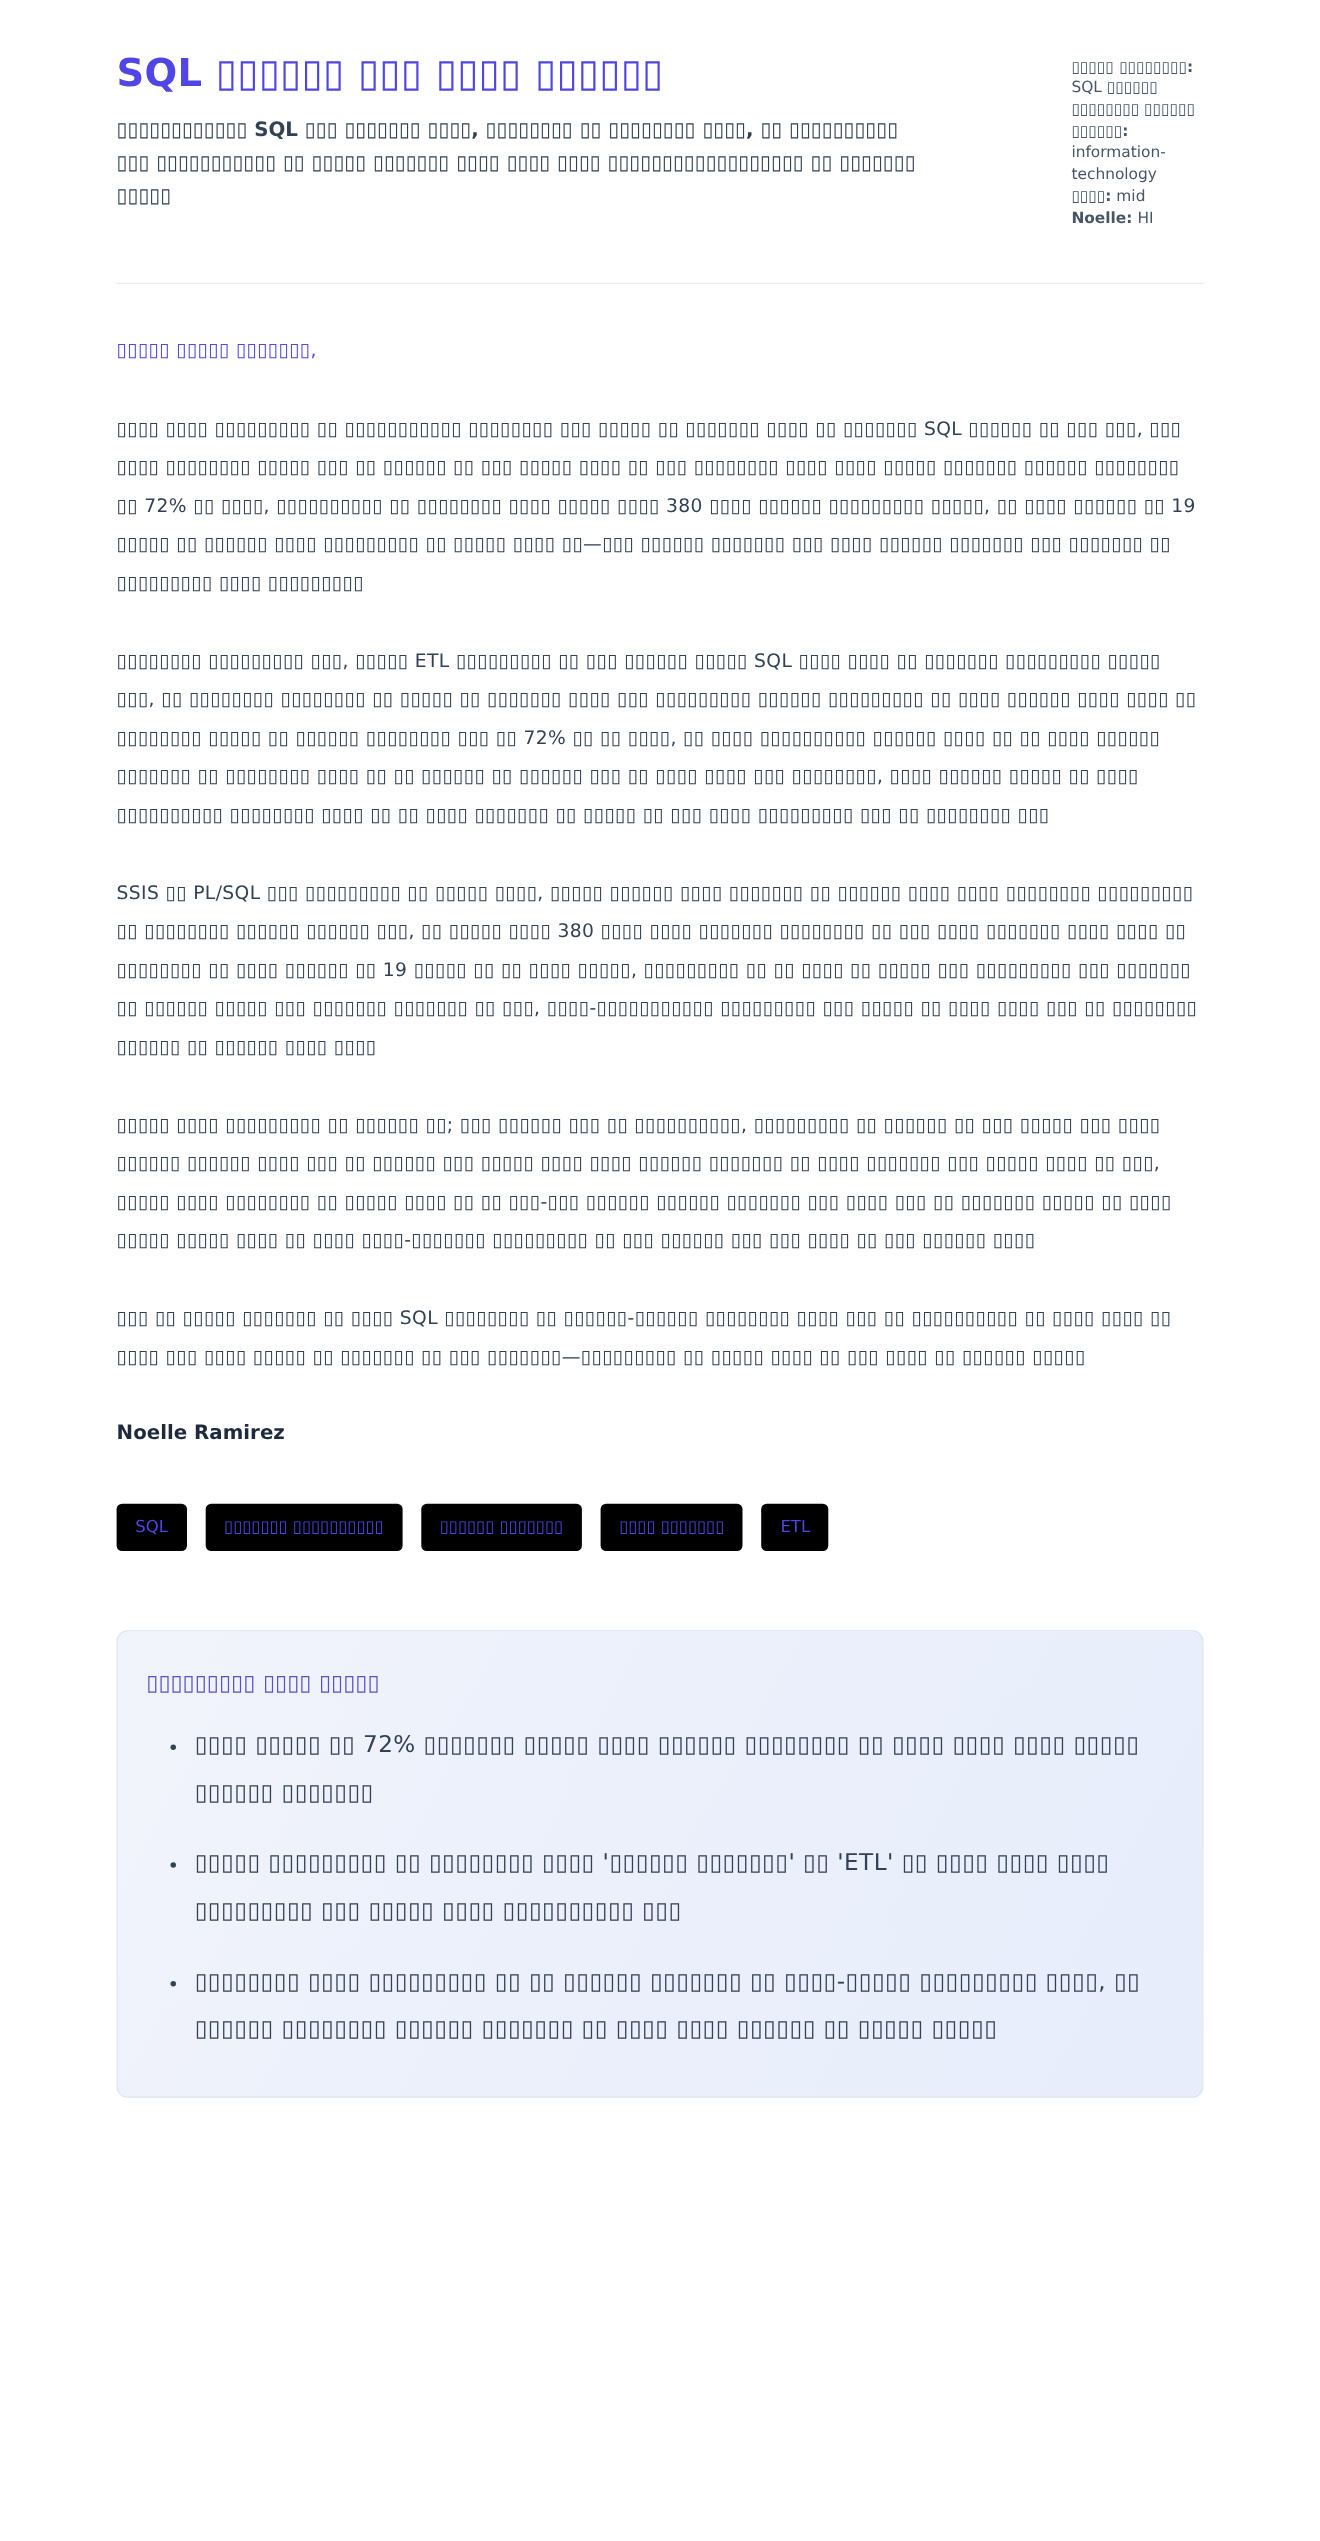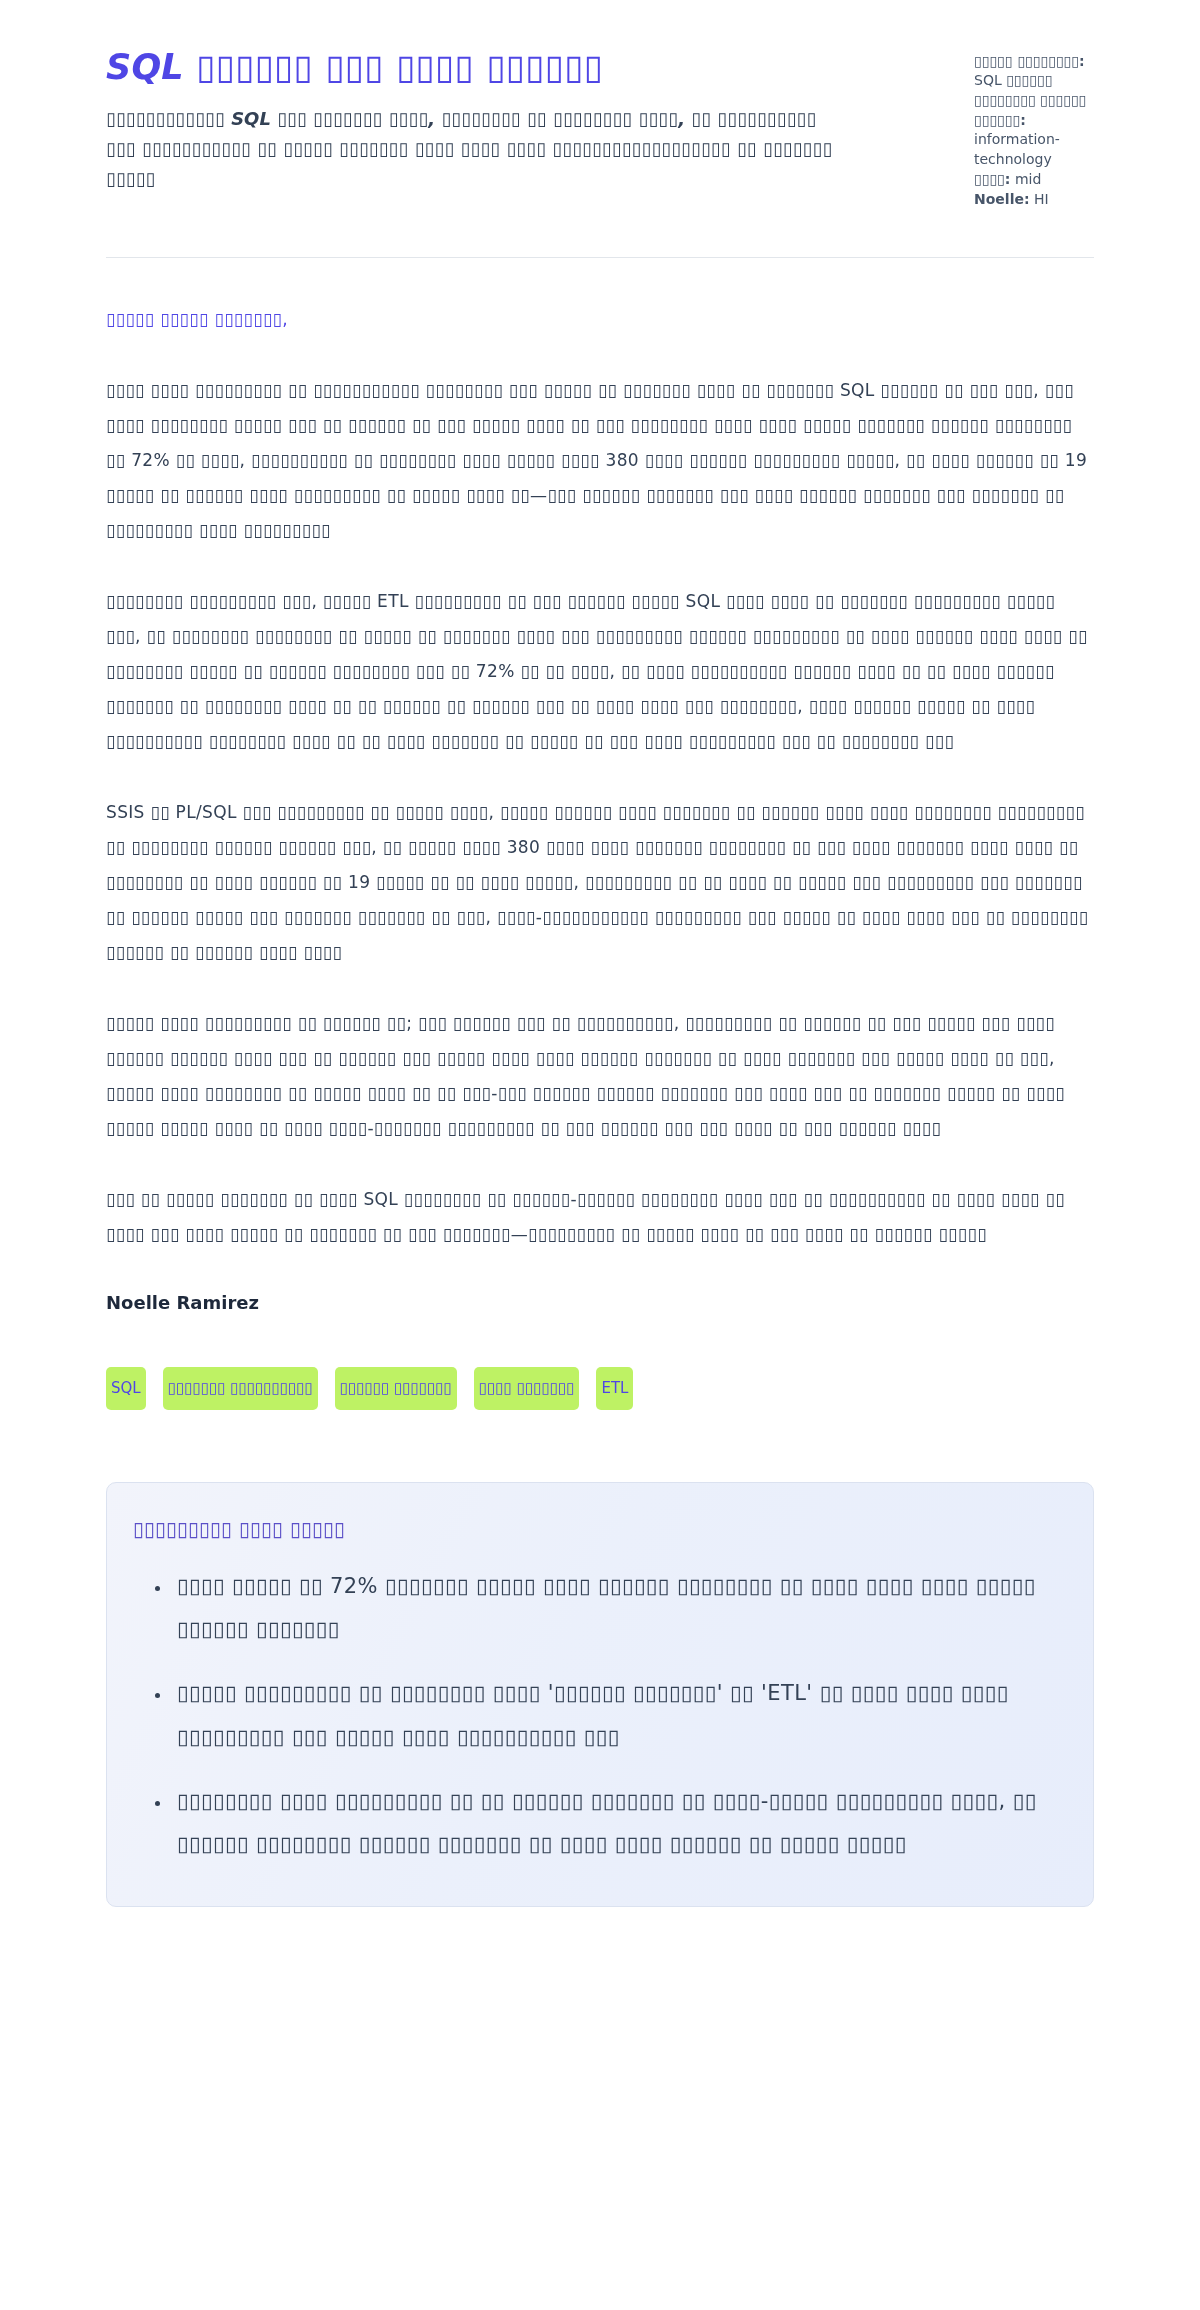--- a/index.html
+++ b/index.html
@@ -7,21 +7,21 @@
   body {
     width: 1200px;
     font-family: "DejaVu Sans", "Liberation Sans", sans-serif;
     color: #334155;
     -webkit-font-smoothing: antialiased;
   }
   .page { width: 988px; margin: 0 auto; padding: 46px 0 60px; }
 
   
   .header { display: flex; justify-content: space-between; align-items: flex-start; gap: 28px; }
-  .header-left { flex: 1 1 auto; max-width: 742px; font-style: italic; }
+  .header-left { flex: 1 1 auto; max-width: 742px; }
   .page-title {
     margin: 0 0 14px;
     font-size: 35px;
     font-weight: 700;
     line-height: 1.25;
     color: #4f46e5;
     letter-spacing: 0.2px;
   }
   .page-subtitle {
     margin: 0;
@@ -58,25 +58,25 @@
 
   
   .signature { margin-top: 40px; }
   .sig-name { margin: 0 0 15px; font-size: 18px; font-weight: 700; color: #1e293b; }
   .sig-role { margin: 0; font-size: 17px; color: #334155; }
 
   
   .tags { display: flex; flex-wrap: wrap; gap: 17px; margin-top: 54px; }
   .tag {
     display: inline-block;
-    background: #bef264;
+    background: #000000;
     color: #4f46e5;
     font-size: 15px;
     line-height: 1;
-    padding: 14px 5px;
+    padding: 14px 17px;
     border-radius: 5px;
     white-space: nowrap;
   }
 
   
   .callout {
     margin-top: 72px;
     background: linear-gradient(118deg, #f2f4fb 0%, #ebf0fb 45%, #e7edfb 100%);
     border: 1px solid #dbe2f0;
     border-radius: 10px;

